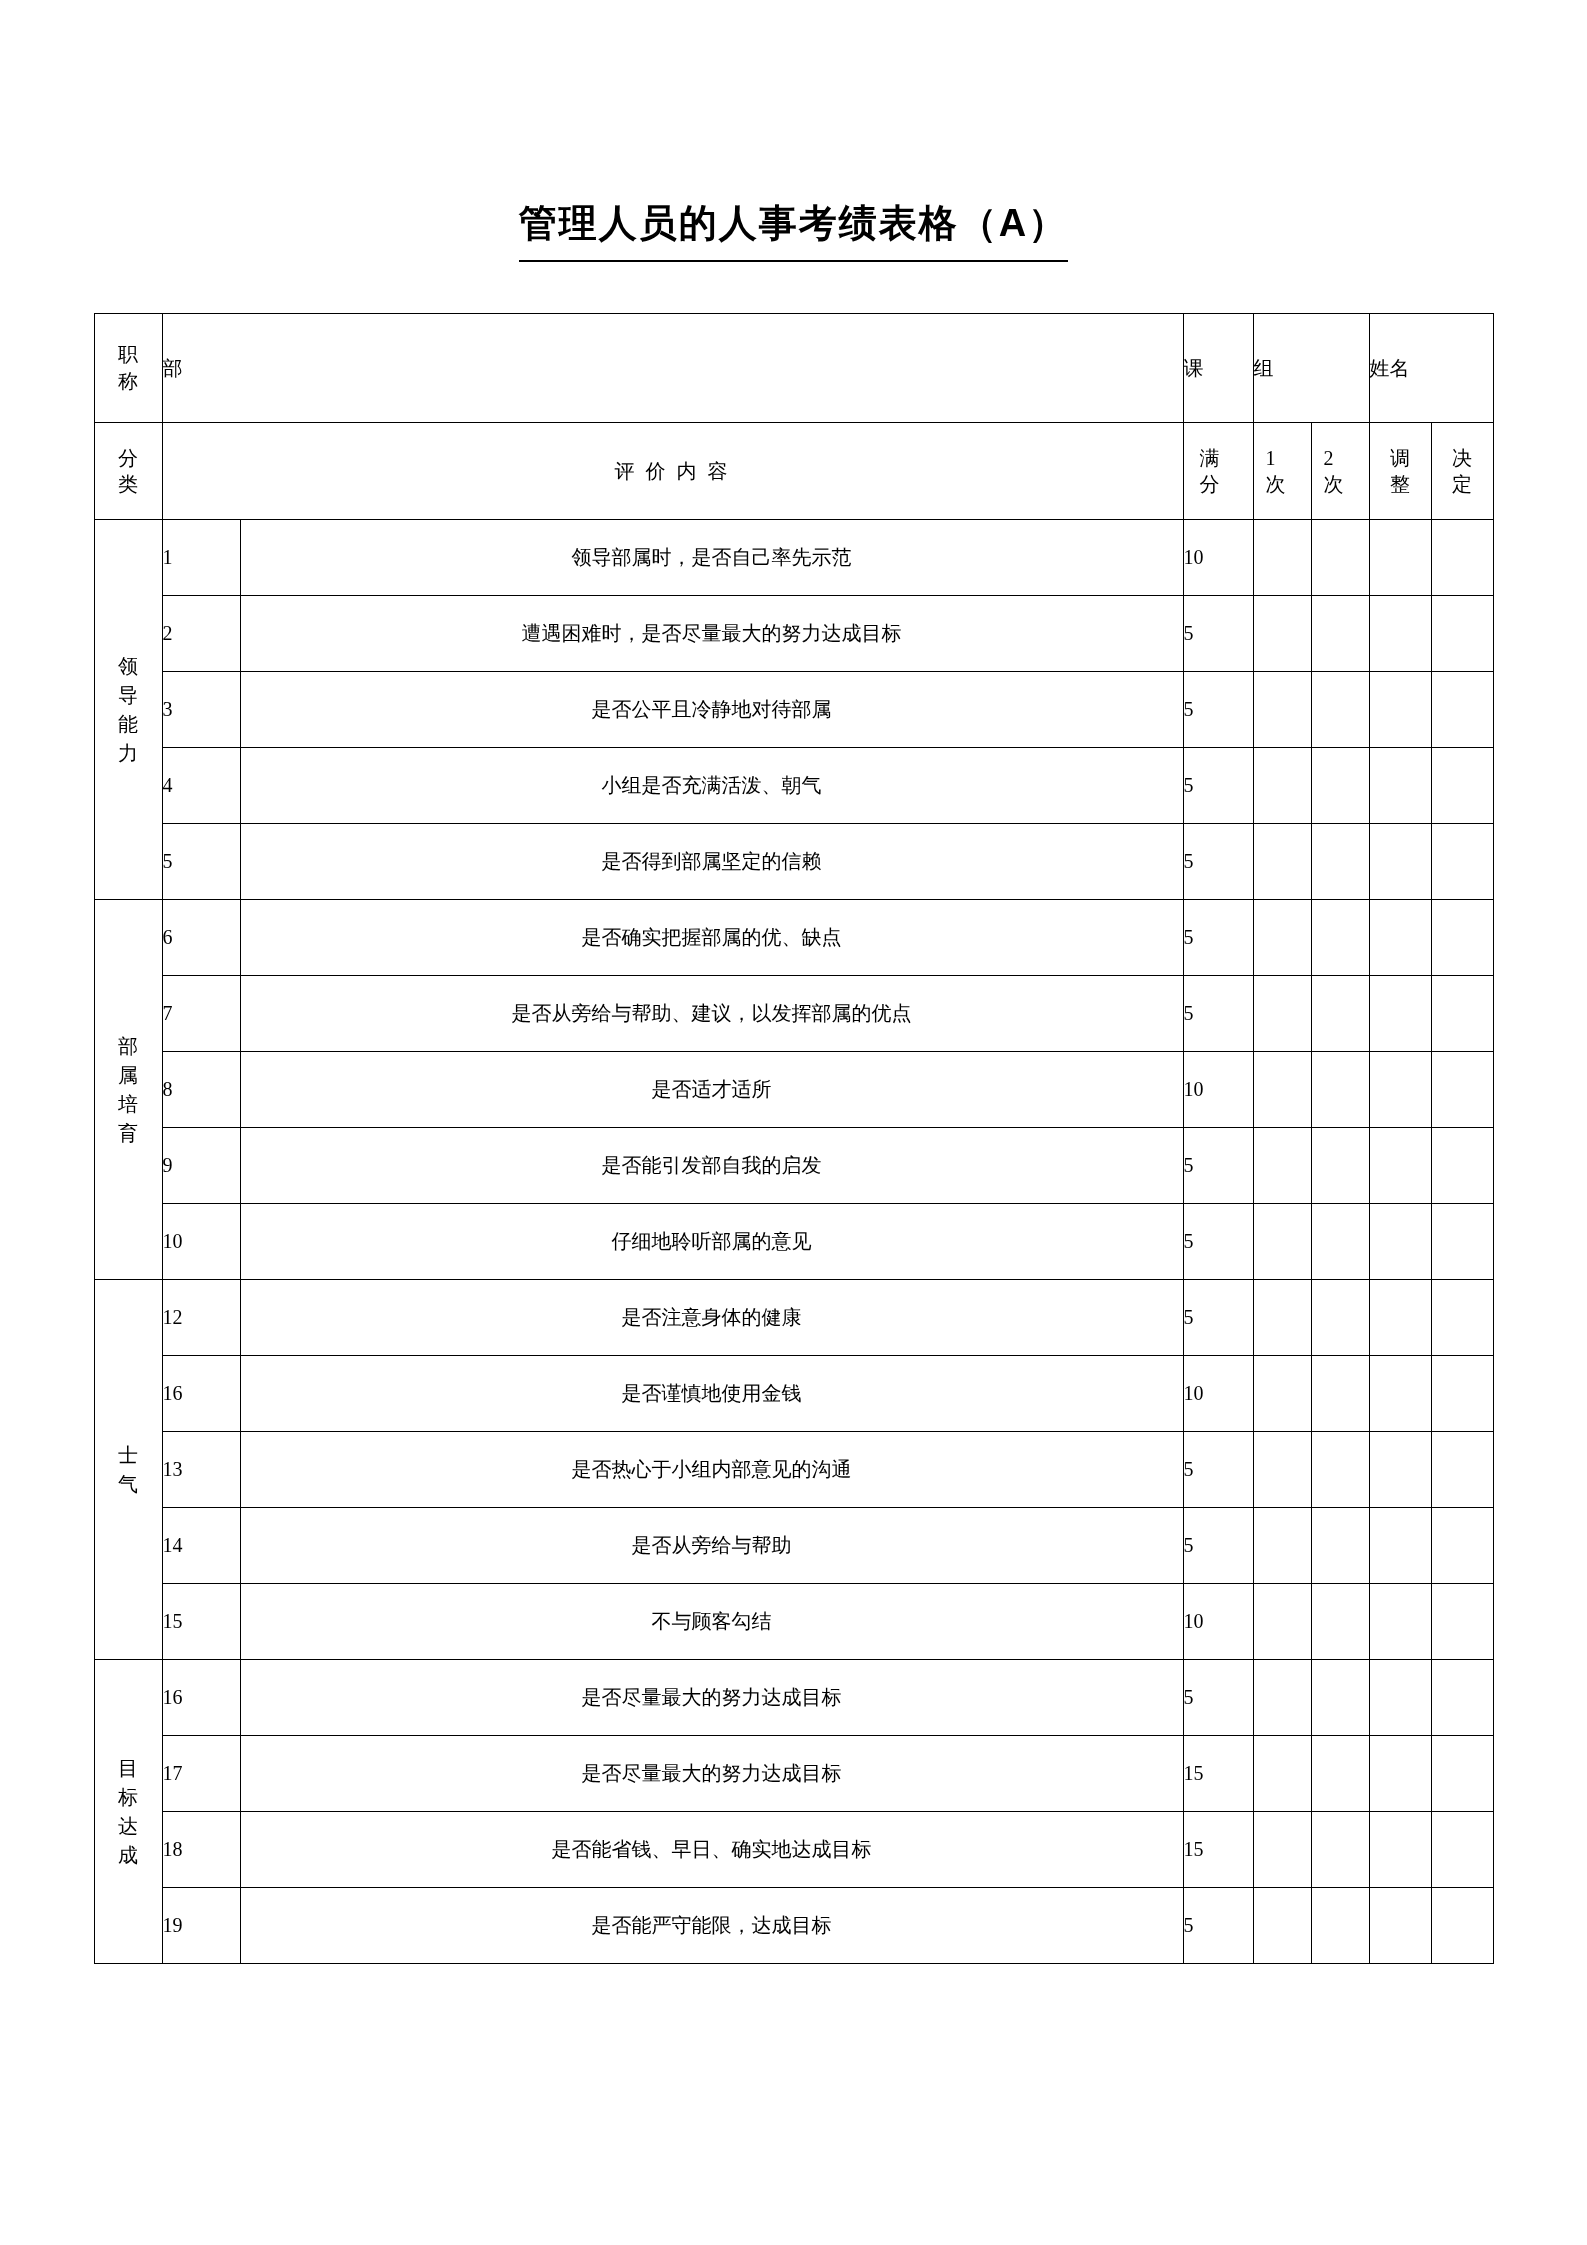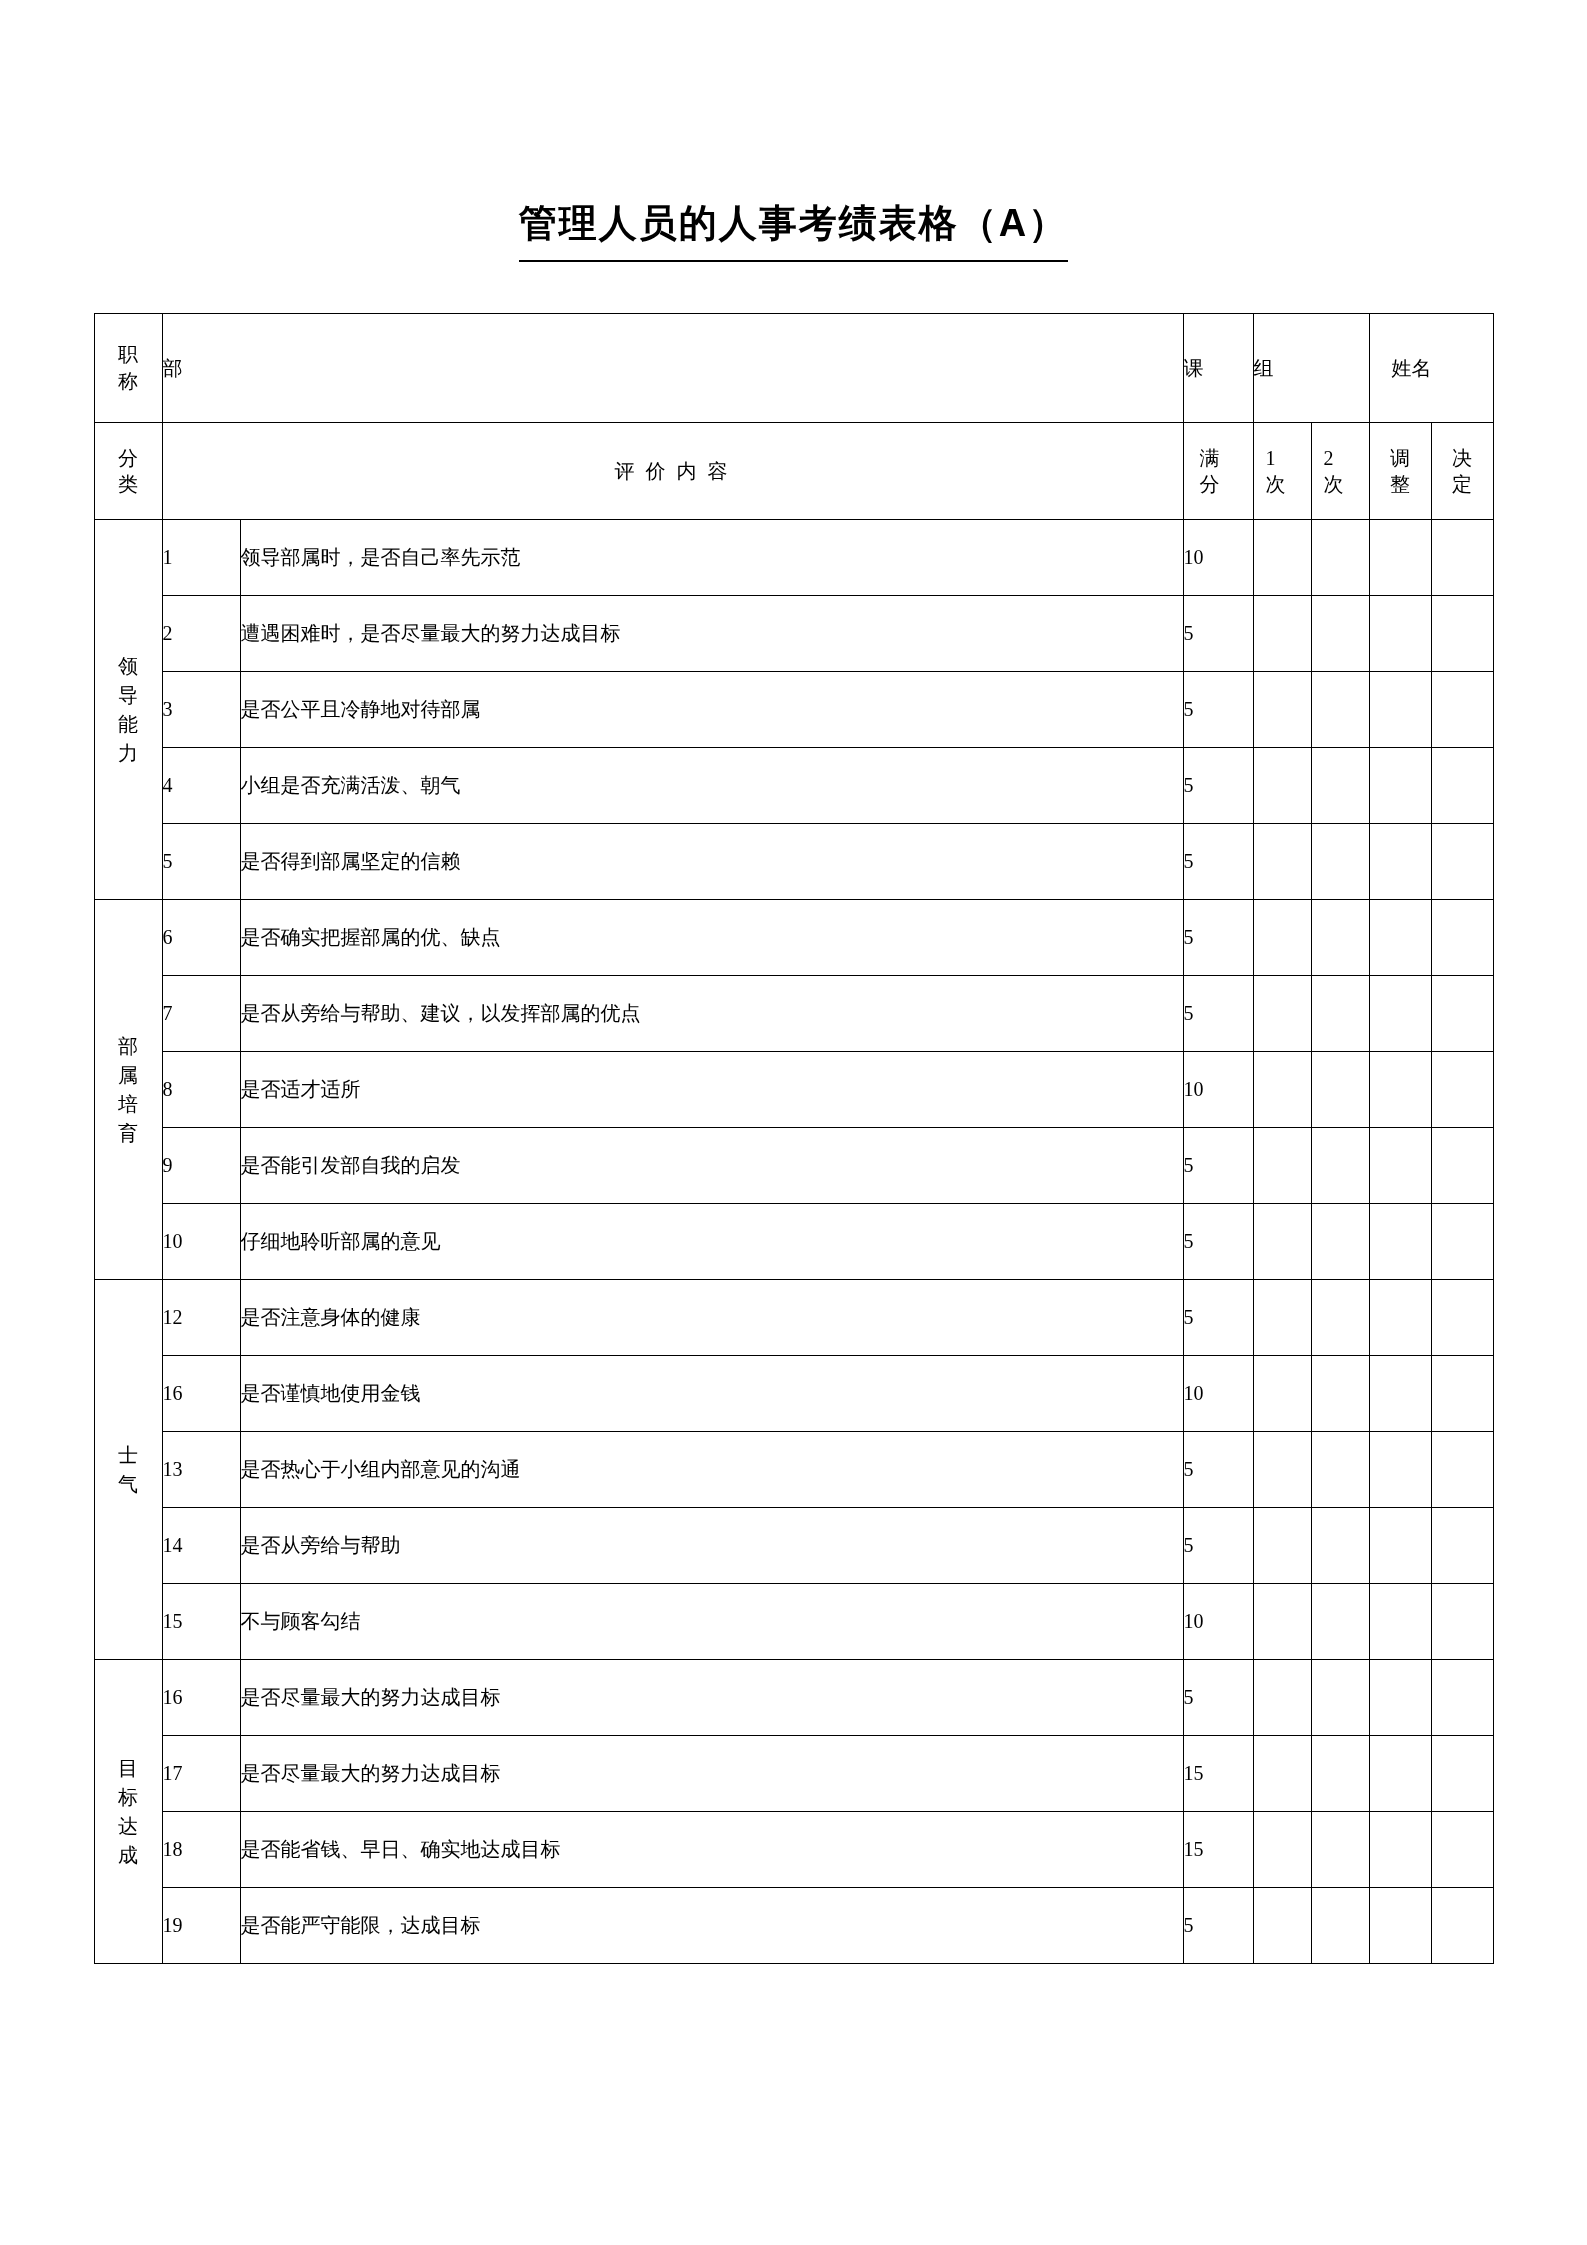--- a/index.html
+++ b/index.html
@@ -83,21 +83,21 @@
     line-height: 1.45;
     width: 68px;
   }
   .num-cell {
     text-align: left;
     padding-left: 16px;
     font-size: 19px;
     width: 88px;
   }
   .content-cell {
-    text-align: left;
+    text-align: center;
     padding-left: 18px;
     font-size: 20px;
   }
   .score-cell {
     text-align: left;
     padding-left: 16px;
     font-size: 19px;
   }
   .blank-cell {
     text-align: center;
@@ -132,21 +132,21 @@
       </colgroup>
       <tbody id="tbody">
           <tr>
             <td class="hdr-cell vert-2 hdr-label-top">
               <div>职</div>
               <div>称</div>
             </td>
             <td class="hdr-cell mid-left" colspan="2"><span>部</span><span></span></td>
             <td class="hdr-cell mid-left" colspan="1"><span>课</span><span></span></td>
             <td class="hdr-cell mid-left" colspan="2"><span>组</span><span></span></td>
-            <td class="hdr-cell hdr-label-top" colspan="2" style="padding-left:22px"><span>姓名</span><span></span></td>
+            <td class="hdr-cell hdr-label-top" colspan="2" style=""><span>姓名</span><span></span></td>
           </tr>
           <tr class="thick-top">
             <td class="colhdr">
               <div>分</div>
               <div>类</div>
             </td>
             <td class="colhdr colhdr-left" colspan="2">评 价 内 容</td>
             <td class="colhdr" style="text-align:left;padding-left:16px">
               <div>满</div>
               <div>分</div>

